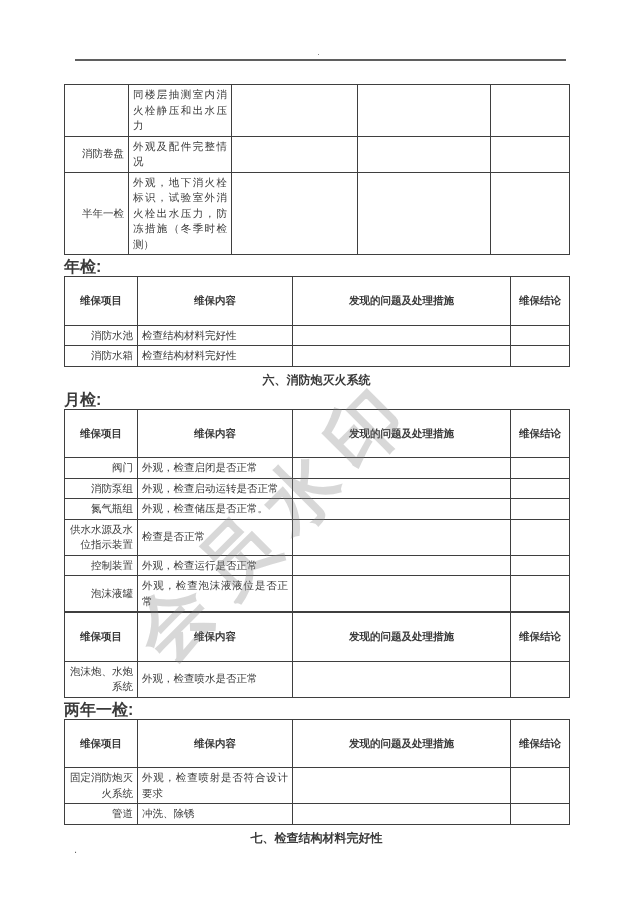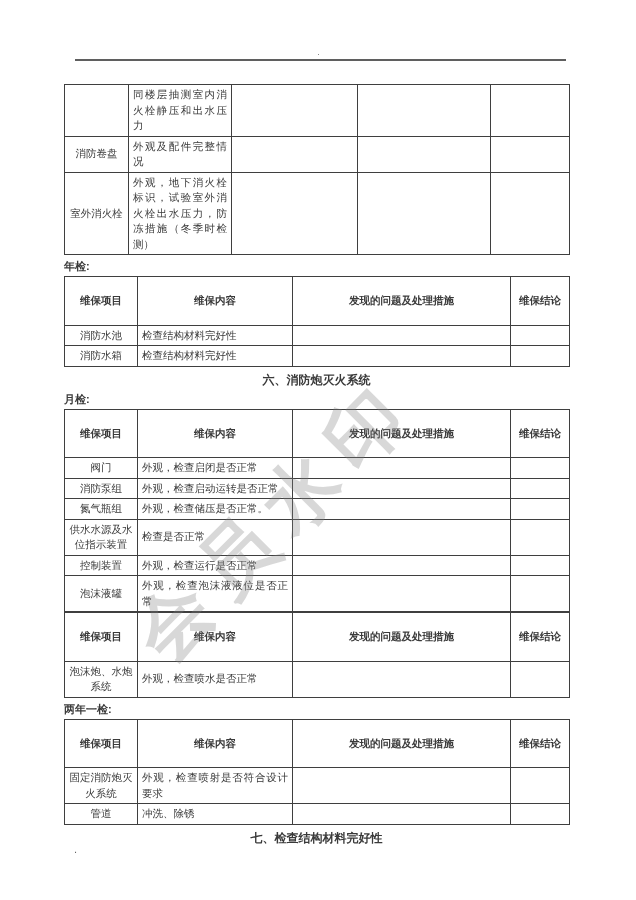--- a/index.html
+++ b/index.html
@@ -41,25 +41,25 @@
     padding: 2px 4px;
     vertical-align: middle;
     overflow: hidden;
     word-break: break-all;
   }
   th {
     font-weight: bold;
     text-align: center;
     padding: 16px 2px;
   }
-  .item-cell { text-align: center; }
+  .item-cell { text-align: right; }
   .content-cell { text-align: justify; }
   .section-label {
     font-weight: bold;
-    font-size: 11px;
+    font-size: 16px;
     margin: 4px 0 2px 0;
     line-height: 15px;
   }
   .section-title {
     text-align: center;
     font-weight: bold;
     font-size: 12px;
     margin: 5px 0 3px 0;
     line-height: 16px;
   }
@@ -104,21 +104,21 @@
           <td></td>
         </tr>
         <tr>
           <td class="item-cell">消防卷盘</td>
           <td class="content-cell">外观及配件完整情况</td>
           <td></td>
           <td></td>
           <td></td>
         </tr>
         <tr>
-          <td class="item-cell">室外消火栓</td>
+          <td class="item-cell">半年一检</td>
           <td class="content-cell">外观，地下消火栓标识，试验室外消火栓出水压力，防冻措施（冬季时检测）</td>
           <td></td>
           <td></td>
           <td></td>
         </tr>
       </tbody>
     </table>
 
     <div class="section-label">年检:</div>
     <table>

